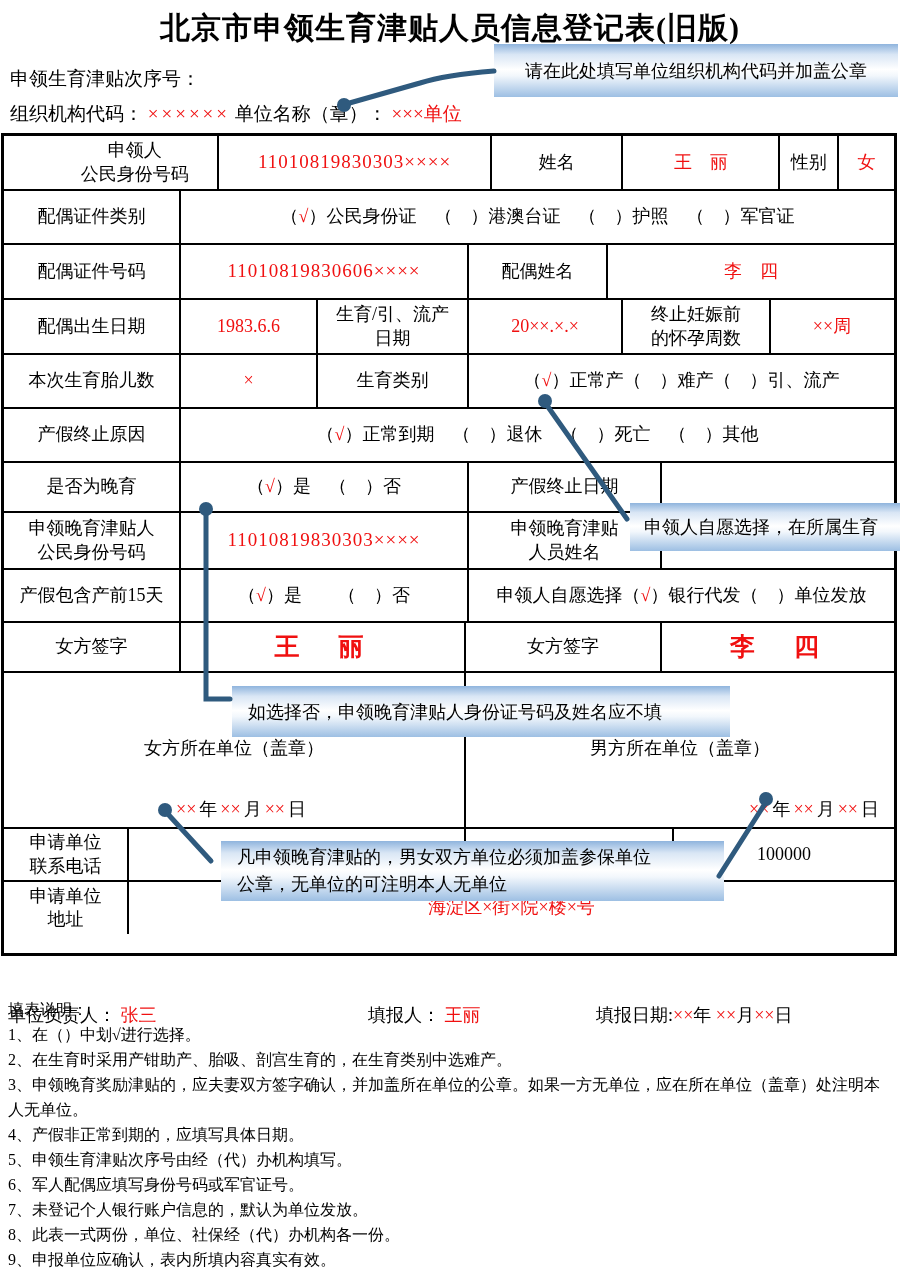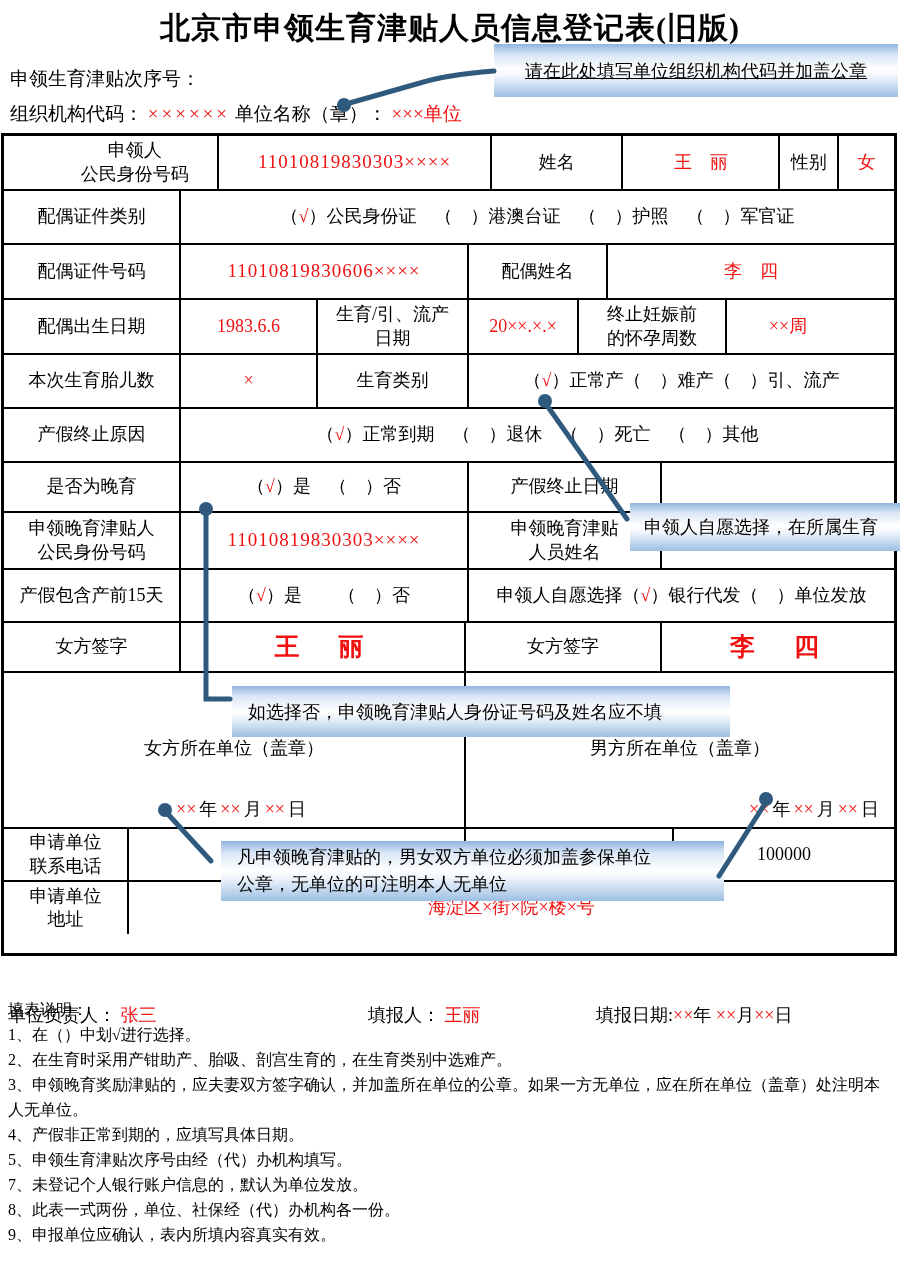--- a/index.html
+++ b/index.html
@@ -19,21 +19,21 @@
         border-left:2px solid #000;box-sizing:border-box;position:relative;
         font-size:18px;line-height:1.3;overflow:hidden;}
   .cell.cfirst{border-left:none;}
   .idv{font-size:19px;letter-spacing:1px;}
   .sig{font-size:25px;font-weight:bold;letter-spacing:7px;}
   .unit-label{position:absolute;top:64px;left:0;width:100%;text-align:center;font-size:18px;}
   .udate{position:absolute;bottom:6px;font-size:18px;white-space:nowrap;}
   .udate .ch{margin:0 3px;}
   .callout{position:absolute;z-index:5;box-sizing:border-box;font-size:18px;color:#000;
            background:linear-gradient(180deg,#8fb4dd 0%,#d9e6f5 20%,#ffffff 48%,#f2f7fc 60%,#9dbfe3 100%);}
-  .c1{left:494px;top:44px;width:404px;height:53px;display:flex;align-items:center;justify-content:center;text-decoration:underline;}
+  .c1{left:494px;top:44px;width:404px;height:53px;display:flex;align-items:center;justify-content:center;}
   .c2{left:630px;top:503px;width:292px;height:48px;display:flex;align-items:center;padding-left:14px;}
   .c3{left:232px;top:686px;width:498px;height:51px;display:flex;align-items:center;padding-left:16px;}
   .c4{left:221px;top:841px;width:503px;height:60px;padding:3px 0 0 16px;line-height:27px;}
   .overlay{position:absolute;left:0;top:0;z-index:6;pointer-events:none;}
   .footerline{position:absolute;top:963px;left:0;width:100%;height:26px;font-size:18px;}
   .fg{position:absolute;white-space:nowrap;margin-top:40px;}
   .notes{position:absolute;left:8px;top:997px;width:886px;font-size:16px;line-height:25px;}
 </style>
 </head>
 <body>
@@ -85,21 +85,21 @@
 
     <div class="row" style="height:55px">
       <div class="cell cfirst" style="width:175px">配偶出生日期</div>
       <div class="cell red" style="width:137px">1983.6.6</div>
       <div class="cell" style="width:151px">
         <div>
             <div>生育/引、流产</div>
             <div>日期</div>
           </div>
       </div>
-      <div class="cell red" style="width:110px">20××.×.×</div>
+      <div class="cell red" style="width:154px">20××.×.×</div>
       <div class="cell" style="width:148px">
         <div>
             <div>终止妊娠前</div>
             <div>的怀孕周数</div>
           </div>
       </div>
       <div class="cell red" style="width:124px">××周</div>
     </div>
 
     <div class="row" style="height:54px">
@@ -255,18 +255,19 @@
     </span>
   </div>
 
   <div class="notes">
     <div>填表说明：</div>
     <div>1、在（）中划√进行选择。</div>
     <div>2、在生育时采用产钳助产、胎吸、剖宫生育的，在生育类别中选难产。</div>
     <div>3、申领晚育奖励津贴的，应夫妻双方签字确认，并加盖所在单位的公章。如果一方无单位，应在所在单位（盖章）处注明本人无单位。</div>
     <div>4、产假非正常到期的，应填写具体日期。</div>
     <div>5、申领生育津贴次序号由经（代）办机构填写。</div>
+    <div>6、军人配偶应填写身份号码或军官证号。</div>
     <div>7、未登记个人银行账户信息的，默认为单位发放。</div>
     <div>8、此表一式两份，单位、社保经（代）办机构各一份。</div>
     <div>9、申报单位应确认，表内所填内容真实有效。</div>
   </div>
 
 </div>
 
 </body></html>

